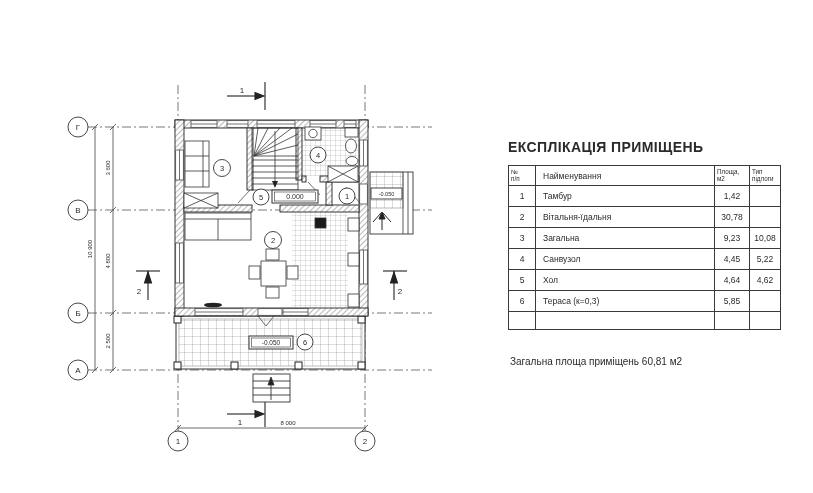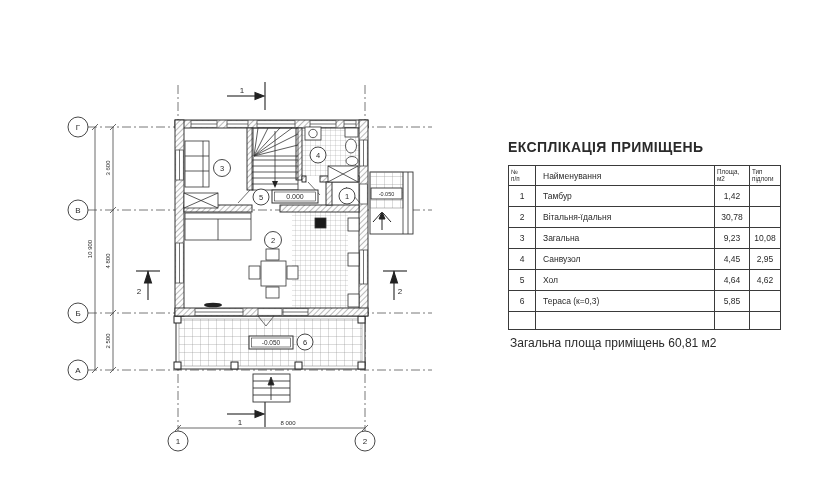--- a/index.html
+++ b/index.html
@@ -18,21 +18,21 @@
   #expl-table .c-num{width:26px;text-align:center;font-size:8.5px;}
   #expl-table .c-name{width:171px;text-align:left;padding-left:7px;font-size:8.5px;}
   #expl-table .c-area{width:34px;text-align:center;font-size:8.5px;}
   #expl-table .c-floor{width:30px;text-align:center;font-size:8.5px;margin-top:8px;}
   #expl-table thead td{height:19px;}
   #expl-table tbody td{height:20px;}
   #expl-table tbody tr.empty-row td{height:17px;}
   .hsmall{font-size:6.3px;line-height:6.6px;text-align:center;}
   .hname{font-size:8.5px;text-align:center;}
   .hleft{text-align:left;padding-left:2px;}
-  #total-line{position:absolute;left:510px;top:336px;font-size:12px;color:#2a2a2a;}
+  #total-line{position:absolute;left:510px;top:356px;font-size:10px;color:#2a2a2a;}
   svg text{fill:#2a2a2a;}
 </style>
 </head>
 <body>
 
 <div id="page">
 
   <svg id="plan-svg" width="460" height="493" viewBox="0 0 460 493">
     <defs>
       <pattern id="hatch" width="4" height="4" patternUnits="userSpaceOnUse" patternTransform="rotate(45)">
@@ -391,21 +391,21 @@
       <tr>
         <td class="c-num">3</td>
         <td class="c-name">Загальна</td>
         <td class="c-area">9,23</td>
         <td class="c-floor">10,08</td>
       </tr>
       <tr>
         <td class="c-num">4</td>
         <td class="c-name">Санвузол</td>
         <td class="c-area">4,45</td>
-        <td class="c-floor">2,95</td>
+        <td class="c-floor">5,22</td>
       </tr>
       <tr>
         <td class="c-num">5</td>
         <td class="c-name">Хол</td>
         <td class="c-area">4,64</td>
         <td class="c-floor">4,62</td>
       </tr>
       <tr>
         <td class="c-num">6</td>
         <td class="c-name">Тераса (к=0,3)</td>

